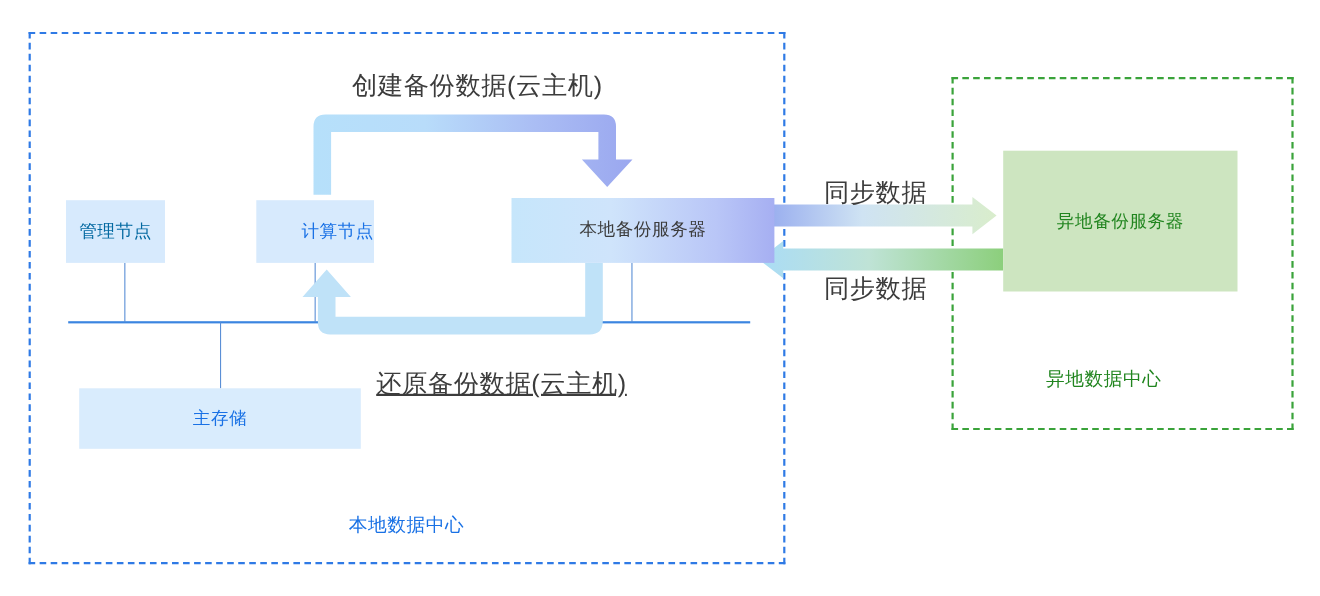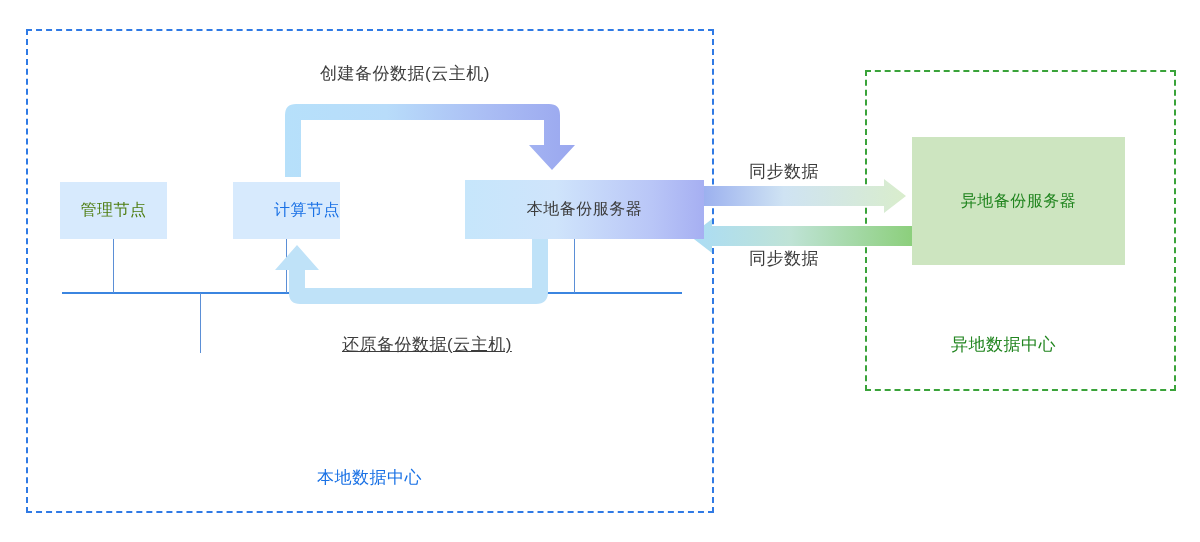--- a/index.html
+++ b/index.html
@@ -57,24 +57,24 @@
     display: flex;
     align-items: center;
     justify-content: center;
     font-size: 16px;
     letter-spacing: 0.5px;
     white-space: nowrap;
   }
   .node-mgmt {
     left: 60px;
     top: 182px;
-    width: 107px;
+    width: 90px;
     height: 57px;
     background: #d7eafd;
-    color: #4d7c0f;
+    color: #0369a1;
   }
   .node-compute {
     left: 233px;
     top: 182px;
     width: 107px;
     height: 57px;
     background: #d7eafd;
     color: #1971e5;
     justify-content: flex-end;
   }
@@ -114,21 +114,21 @@
     position: absolute;
     width: 1px;
     background: #5b8fd6;
   }
   .drop-mgmt  { left: 113px; top: 239px; height: 54px; }
   .drop-comp  { left: 286px; top: 239px; height: 54px; }
   .drop-lbk   { left: 574px; top: 239px; height: 54px; }
   .drop-store { left: 200px; top: 293px; height: 60px; }
   .flow-label {
     position: absolute;
-    font-size: 17px;
+    font-size: 23px;
     color: #3c3c3c;
     white-space: nowrap;
     letter-spacing: 0.5px;
   }
   .flow-label-create  { left: 320px; top: 62px; }
   .flow-label-restore { left: 342px; top: 333px; text-decoration: underline; }
   .flow-label-sync-top { left: 749px; top: 160px; }
   .flow-label-sync-bot { left: 749px; top: 247px; }
   svg.overlay {
     position: absolute;
@@ -238,20 +238,23 @@
   </div>
 
   <div class="node node-compute">
     <span>计算节点</span>
   </div>
 
   <div class="node node-localbackup">
     <span>本地备份服务器</span>
   </div>
 
+  <div class="node node-storage">
+    <span>主存储</span>
+  </div>
 
   <div class="node node-remotebackup">
     <span>异地备份服务器</span>
   </div>
 
   <div class="flow-label flow-label-create">创建备份数据(云主机)</div>
   <div class="flow-label flow-label-restore">还原备份数据(云主机)</div>
   <div class="flow-label flow-label-sync-top">同步数据</div>
   <div class="flow-label flow-label-sync-bot">同步数据</div>
 

